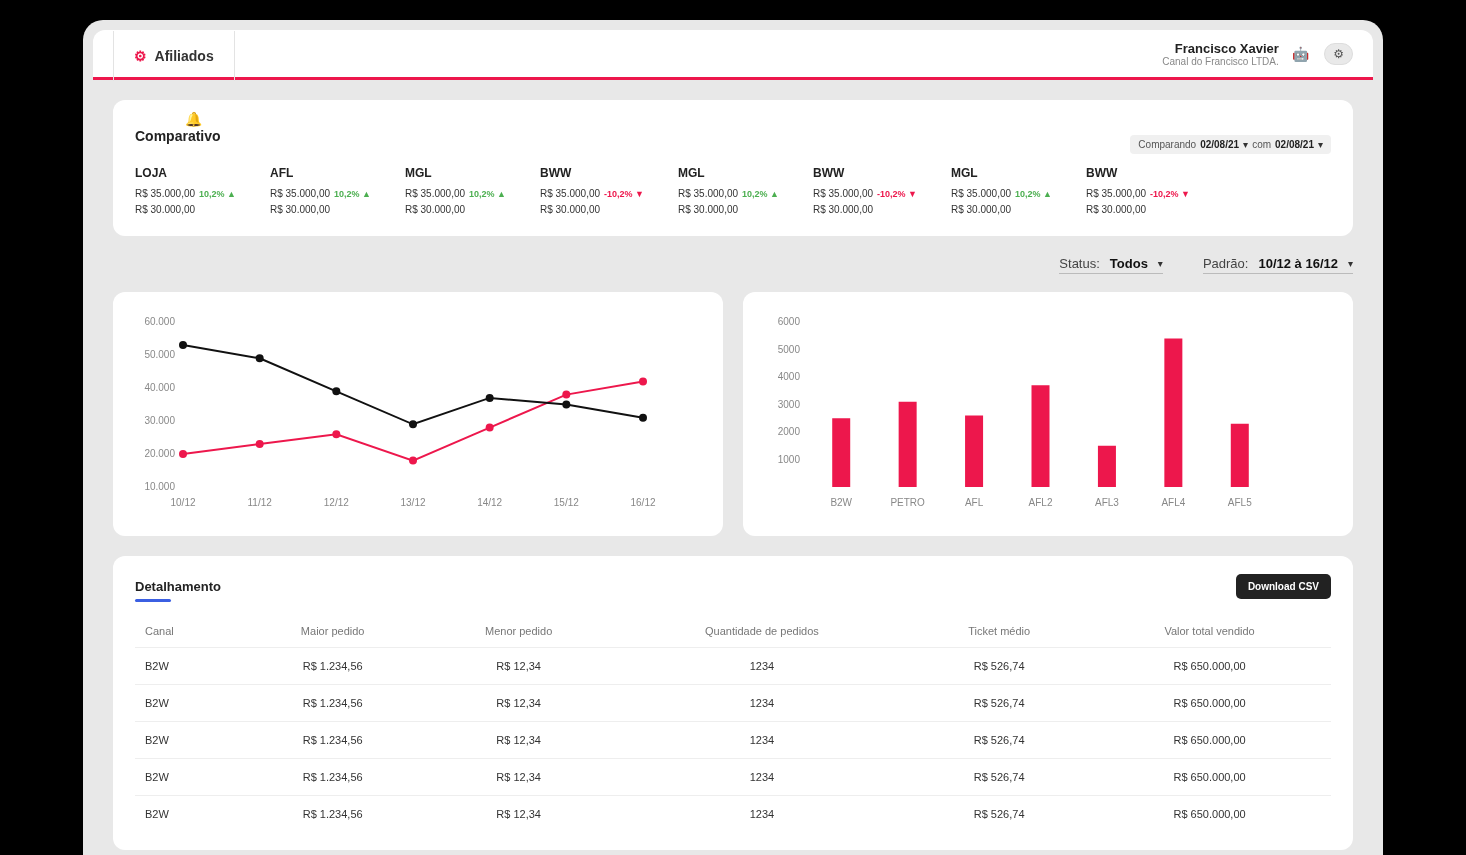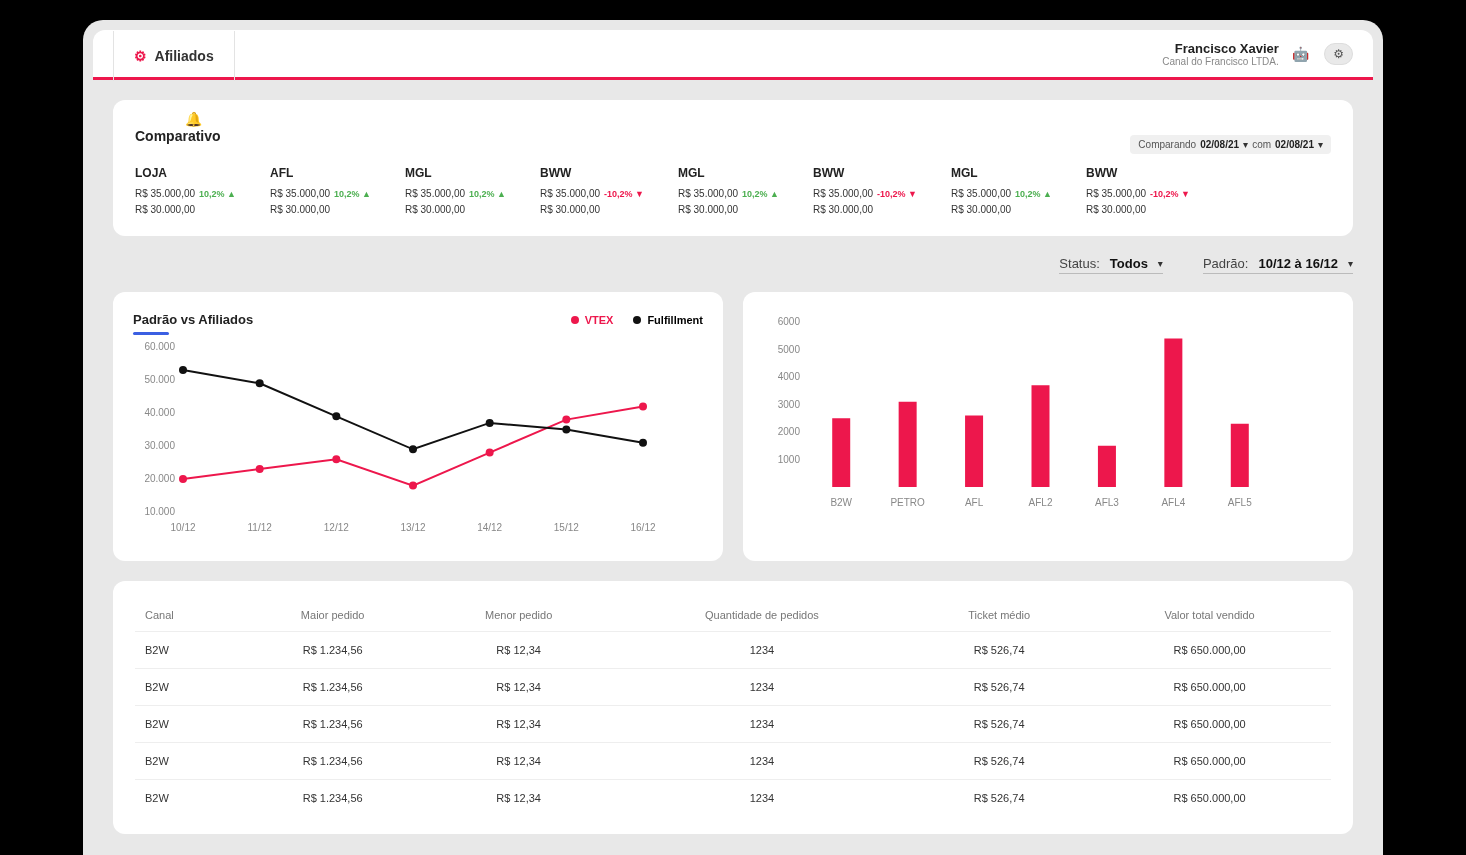--- a/index.html
+++ b/index.html
@@ -151,33 +151,20 @@
       </div>
       <div class="filter">
         <span>Padrão:</span>
         <b>10/12 à 16/12</b>
         <span class="caret">▾</span>
       </div>
     </div>
 
     <div class="row2">
       <div class="chart-card">
-        <div class="chart-head">
-          <div class="chart-title">Padrão vs Afiliados</div>
-          <div class="legend">
-            <span>
-                  <span class="dot pink"></span>
-                  <span class="vtex">VTEX</span>
-                </span>
-            <span>
-                  <span class="dot black"></span>
-                  <span>Fulfillment</span>
-                </span>
-          </div>
-        </div>
         <svg id="line-chart" width="520" height="200">
               <g class="axis">
                 <text x="42" y="178" text-anchor="end">10.000</text>
                 <text x="42" y="145" text-anchor="end">20.000</text>
                 <text x="42" y="112" text-anchor="end">30.000</text>
                 <text x="42" y="79" text-anchor="end">40.000</text>
                 <text x="42" y="46" text-anchor="end">50.000</text>
                 <text x="42" y="13" text-anchor="end">60.000</text>
                 <text x="50" y="194" text-anchor="middle">10/12</text>
                 <text x="126.66666666666667" y="194" text-anchor="middle">11/12</text>
@@ -227,20 +214,24 @@
               <rect x="202.07142857142858" y="103.5" width="18" height="71.5" fill="#ed174c"></rect>
               <rect x="268.5" y="73.25" width="18" height="101.75" fill="#ed174c"></rect>
               <rect x="334.92857142857144" y="133.75" width="18" height="41.25" fill="#ed174c"></rect>
               <rect x="401.3571428571429" y="26.5" width="18" height="148.5" fill="#ed174c"></rect>
               <rect x="467.7857142857143" y="111.75" width="18" height="63.25" fill="#ed174c"></rect>
             </svg>
       </div>
     </div>
 
     <div class="card">
+      <div class="det-head">
+        <div class="chart-title">Detalhamento</div>
+        <button class="dl-btn">Download CSV</button>
+      </div>
       <table>
         <thead>
               <tr id="det-head-row">
                 <th>Canal</th>
                 <th>Maior pedido</th>
                 <th>Menor pedido</th>
                 <th>Quantidade de pedidos</th>
                 <th>Ticket médio</th>
                 <th>Valor total vendido</th>
               </tr>

